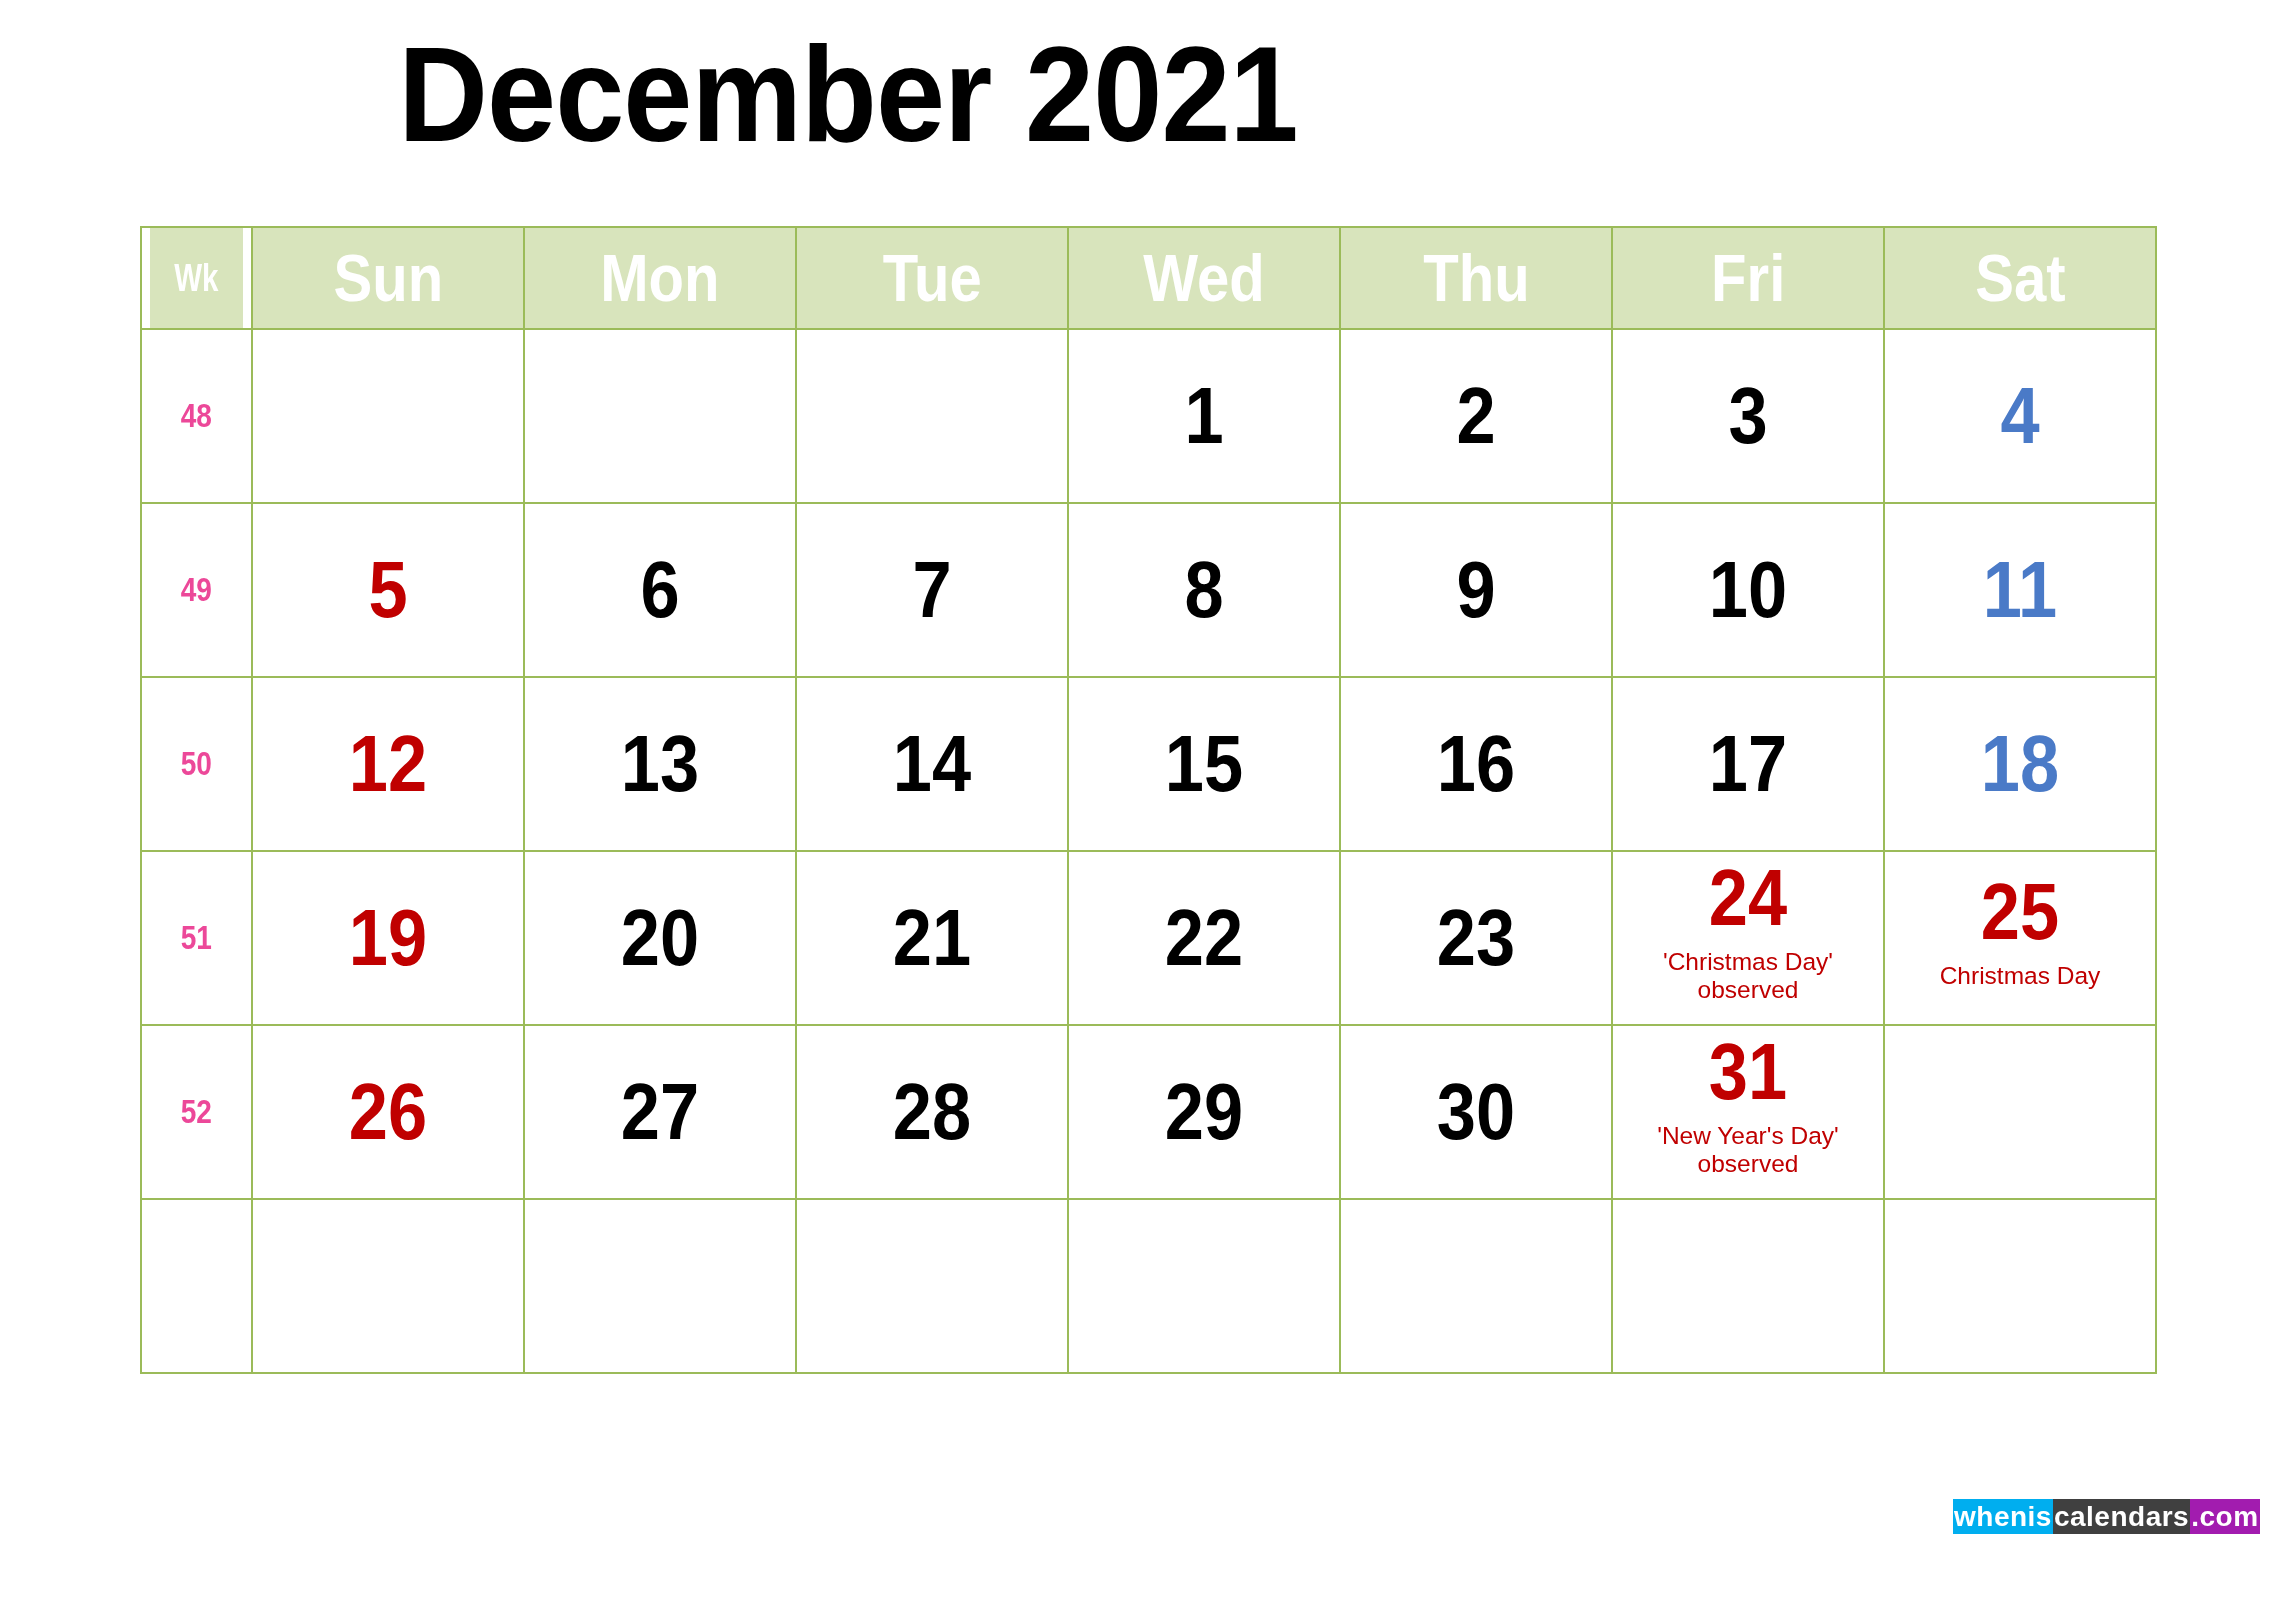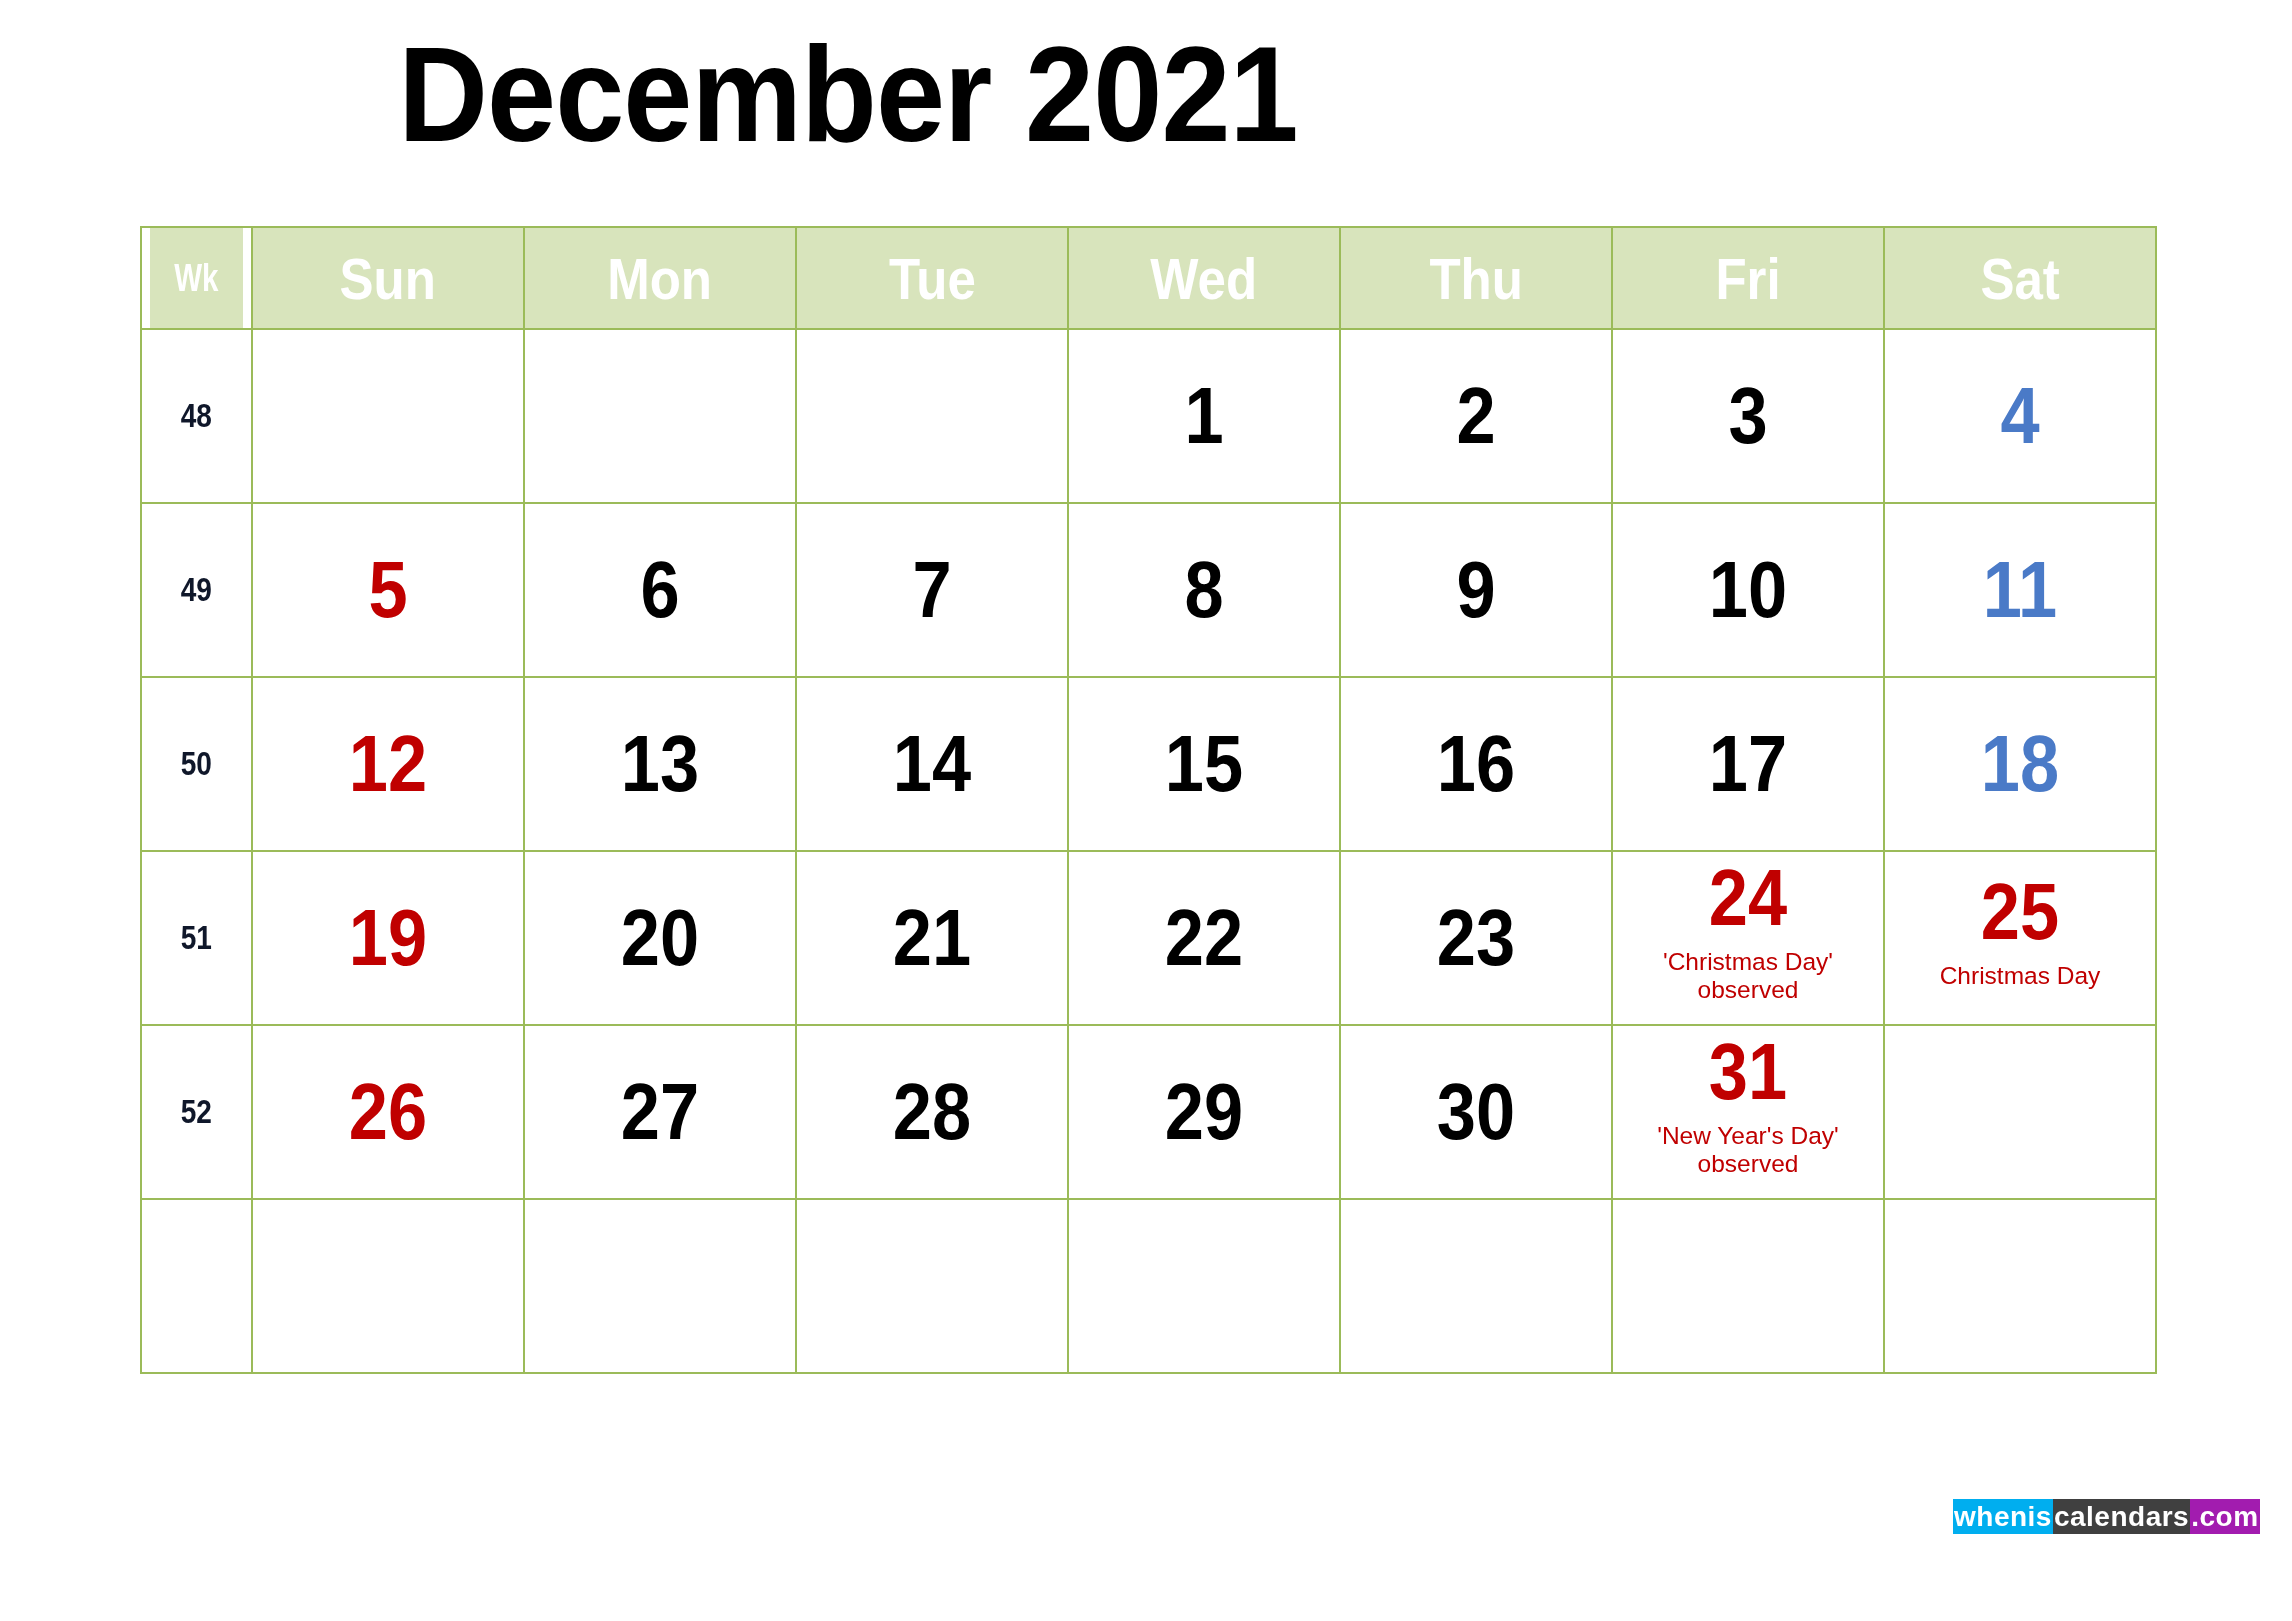--- a/index.html
+++ b/index.html
@@ -58,32 +58,32 @@
   
   thead th {
     background: #d8e4bc !important;
     color: #ffffff;
     font-family: "Liberation Sans Narrow", "Liberation Sans", sans-serif;
     font-weight: 700;
     height: 100px;
     letter-spacing: 0px;
   }
   th.hdr-wk  { font-size: 39px; transform: scaleX(0.86); }
-  th.hdr-day { font-size: 58px; }
+  th.hdr-day { font-size: 66px; }
   th.hdr-day span, th.hdr-wk span { display: inline-block; transform: scaleX(0.88); }
 
   
   tbody tr { height: 174px; }
   tbody tr.shaded td { background: #d8e4bc; }
 
   td.wk-cell {
     font-family: "Liberation Sans Narrow", "Liberation Sans", sans-serif;
     font-weight: 700;
     font-size: 33px;
-    color: #0f172a;
+    color: #ec4899;
   }
   td.wk-cell span { display: inline-block; transform: scaleX(0.85); }
 
   td.day-cell { position: relative; }
 
   .day-num {
     display: block;
     font-family: "Liberation Sans Narrow", "Liberation Sans", sans-serif;
     font-weight: 700;
     font-size: 80px;

